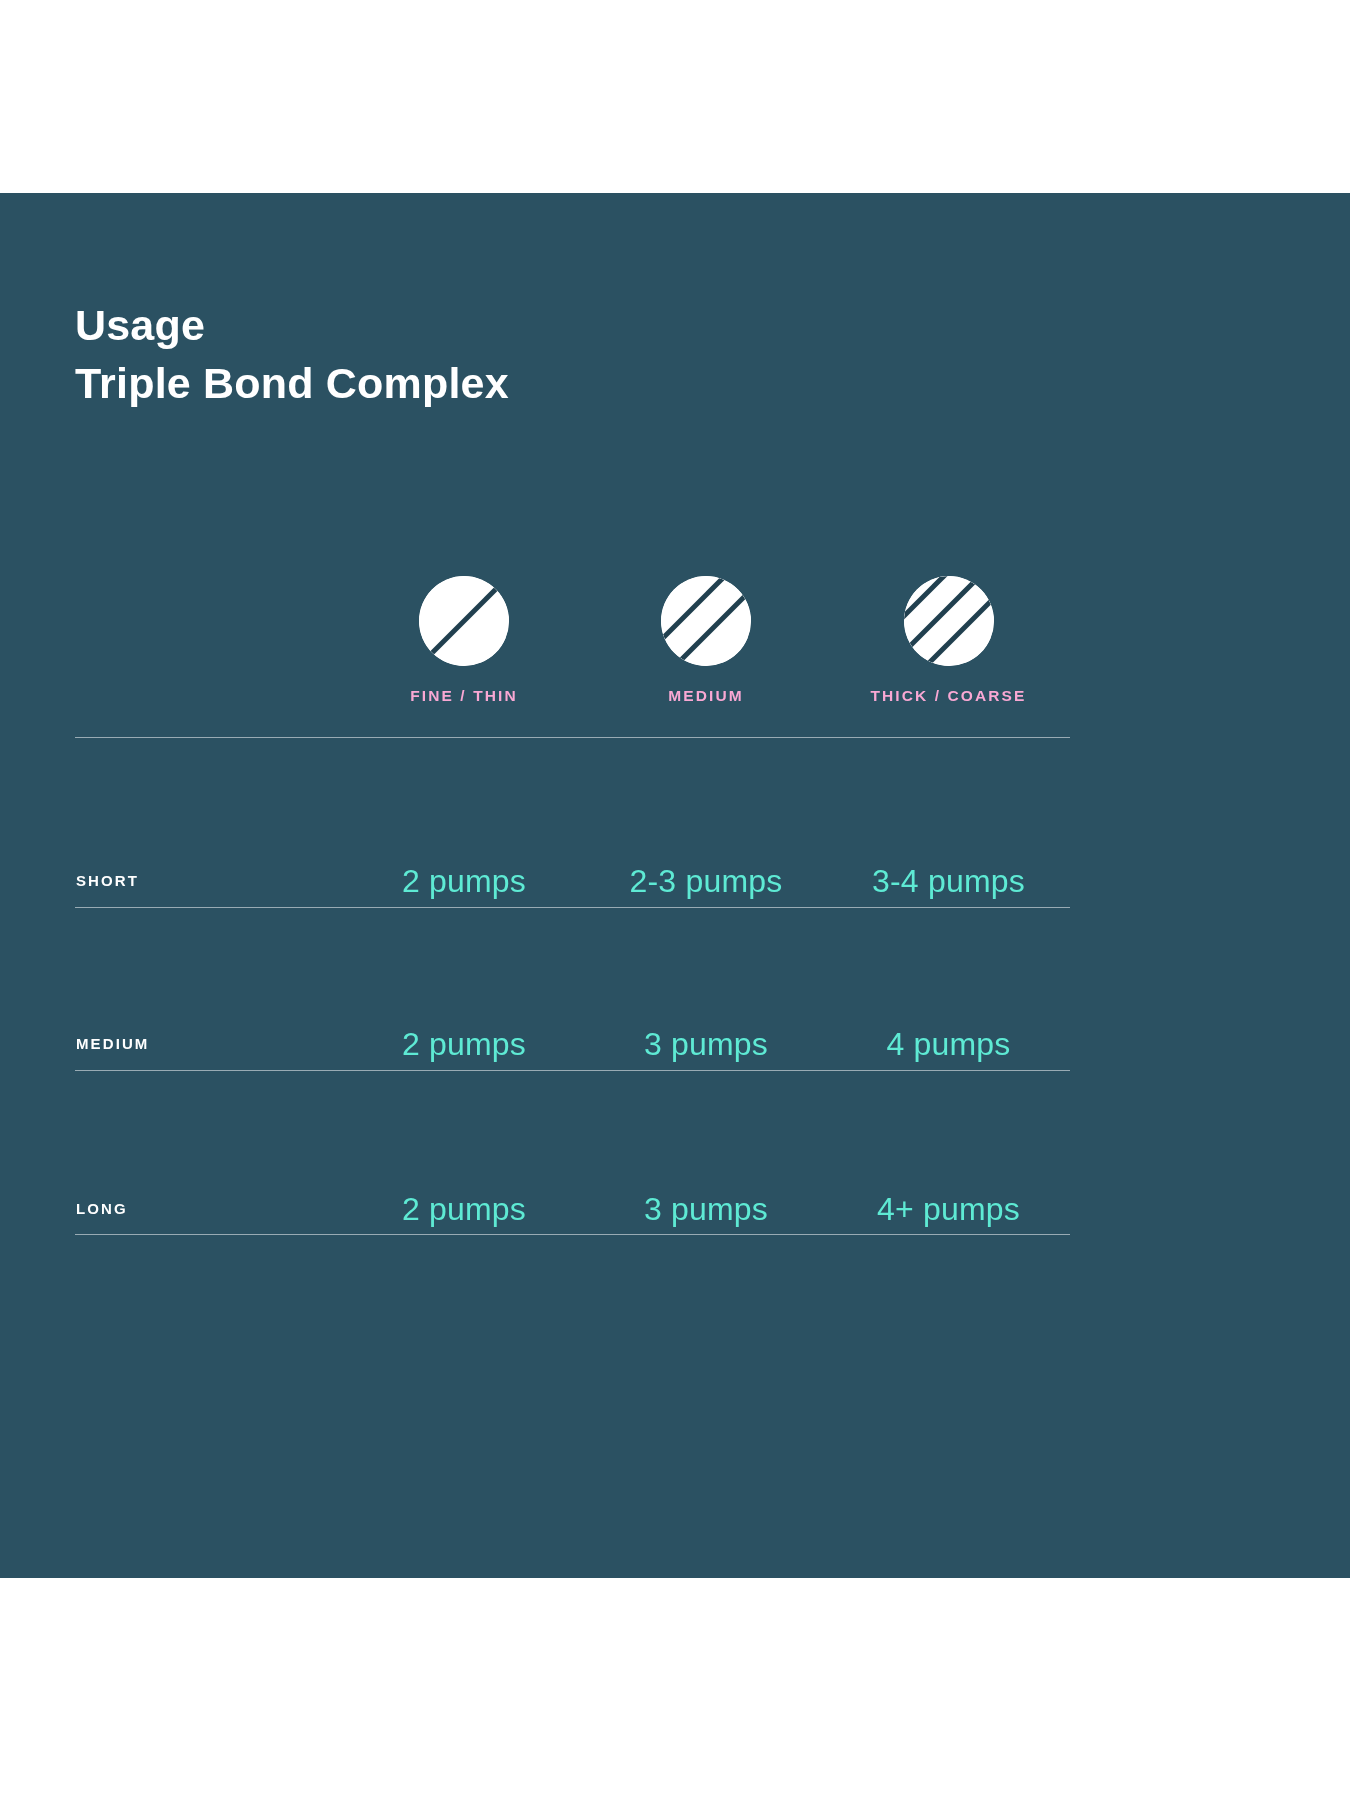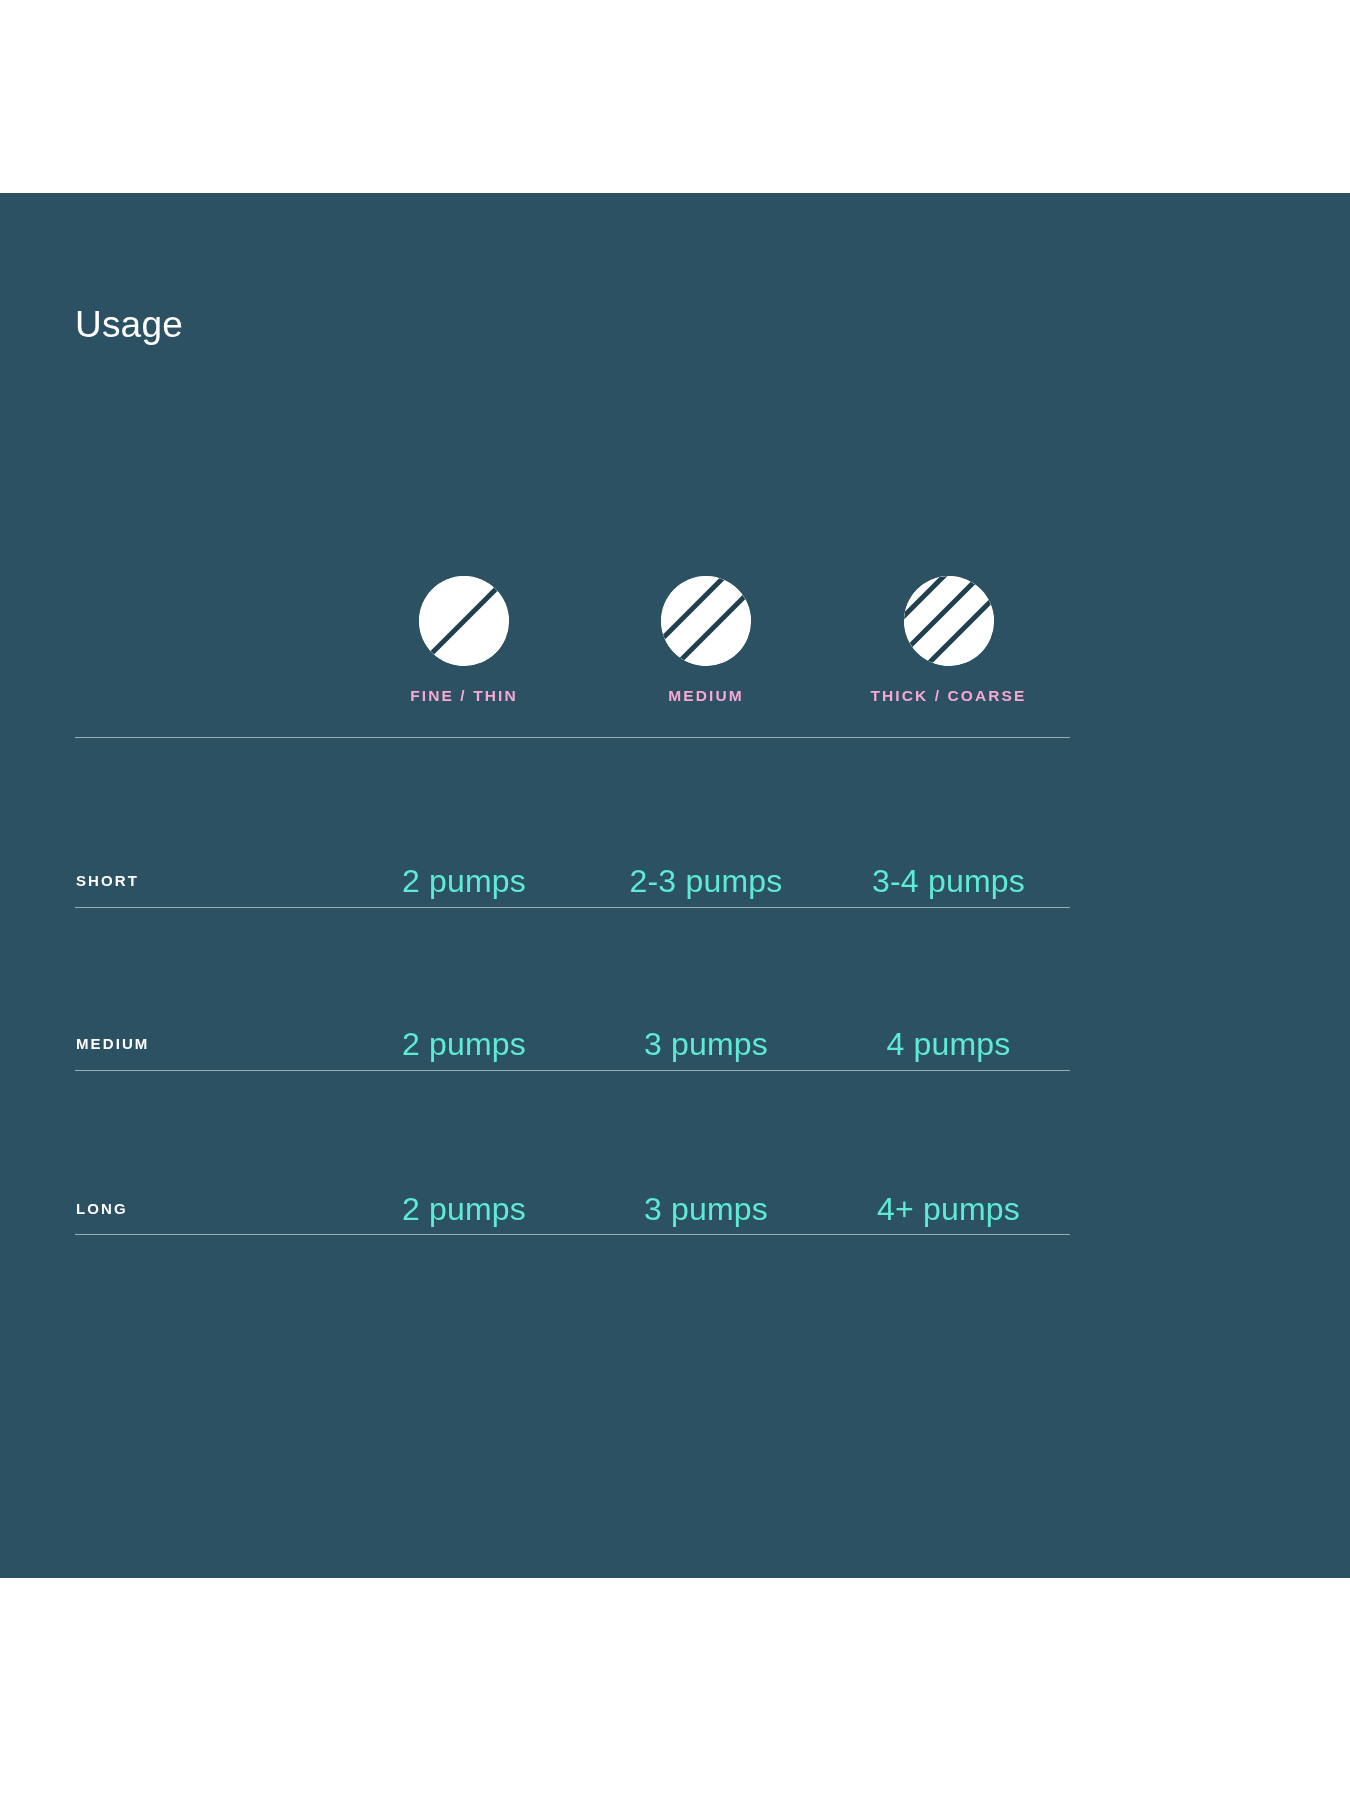--- a/index.html
+++ b/index.html
@@ -35,22 +35,22 @@
 
   
   #heading {
     position: absolute;
     left: 75px;
     top: 103px;
     color: #ffffff;
   }
   .head-line {
     display: block;
-    font-size: 37px;
-    font-weight: 400;
+    font-size: 43px;
+    font-weight: 700;
     line-height: 58px;
     letter-spacing: 0.2px;
     color: #ffffff;
     white-space: nowrap;
   }
 
   
   #table {
     position: absolute;
     left: 75px;
@@ -155,20 +155,21 @@
 </style>
 </head>
 <body>
 
 <div id="canvas">
 
   <div id="panel">
 
     <div id="heading">
       <span class="head-line">Usage</span>
+      <span class="head-line">Triple Bond Complex</span>
     </div>
 
     <div id="table">
 
       <div id="icon-row" class="grid">
         <div class="icon-cell spacer"></div>
 
         <div class="icon-cell">
           <span class="swatch">
             <svg width="90" height="90" viewBox="0 0 90 90" aria-hidden="true">

